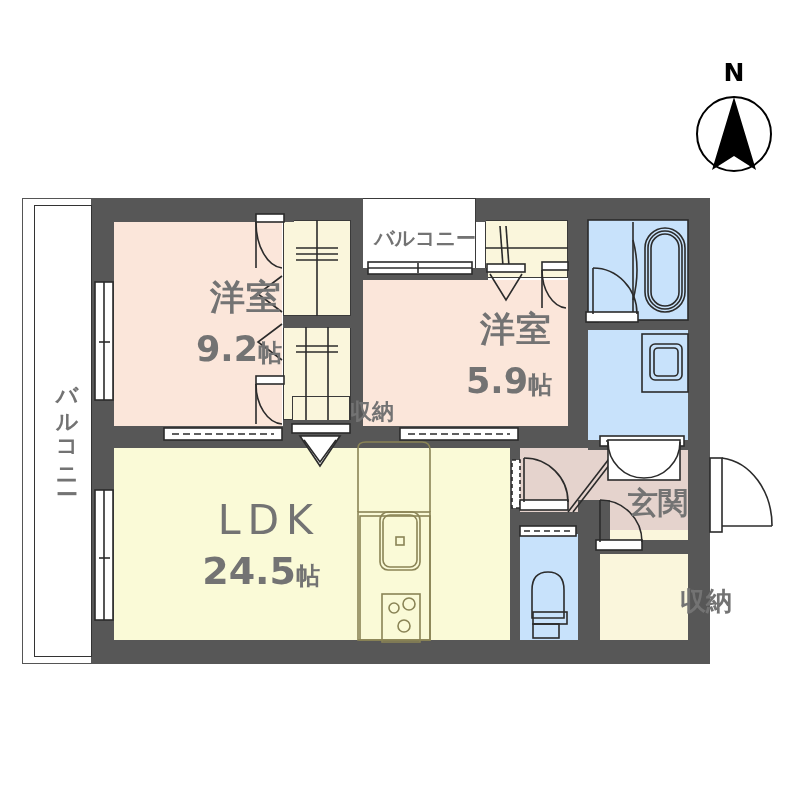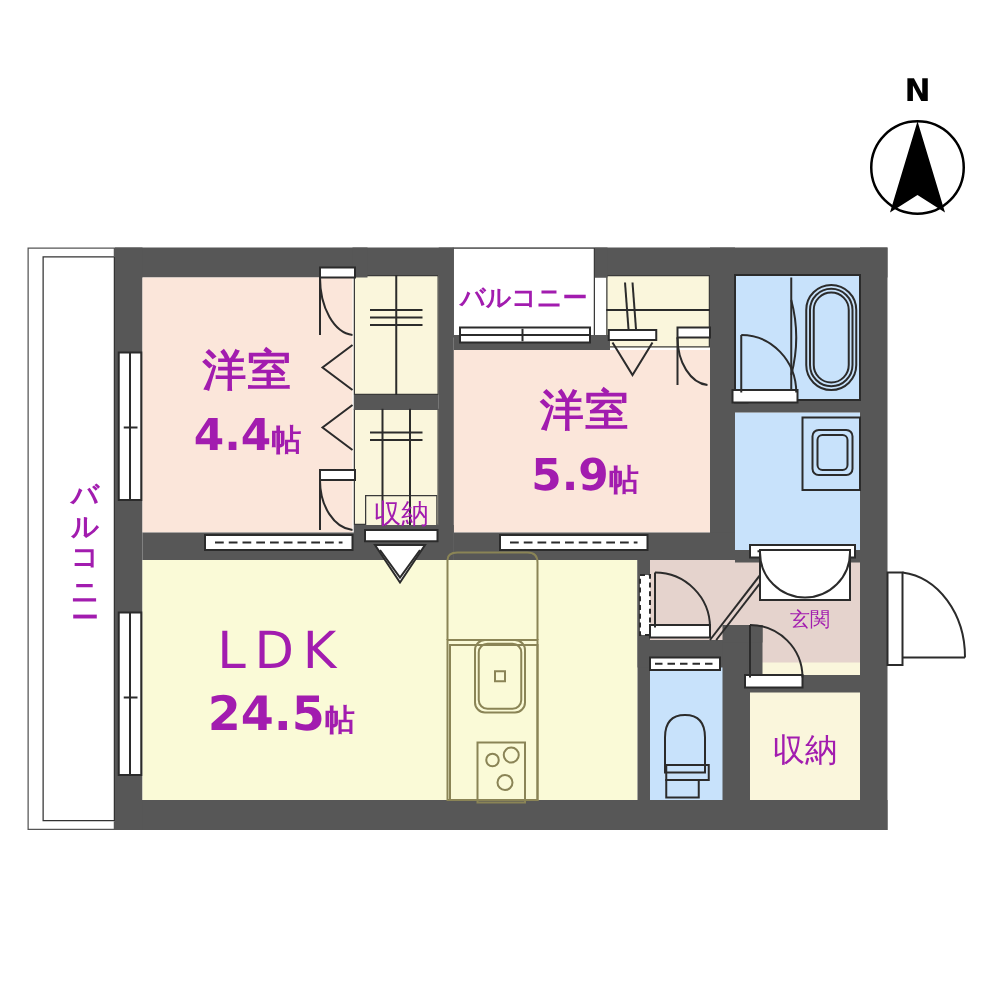--- a/index.html
+++ b/index.html
@@ -26,42 +26,42 @@
   .room-bath { background: #c8e2fb; }
   .room-ent  { background: #e5d3cd; }
   .room-clo  { background: #faf6dc; }
   .white     { background: #ffffff; }
 
   .outline   { border: 1px solid #3a3a3a; box-sizing: border-box; }
 
   
   .label {
     position: absolute;
-    color: #a21caf;
-    text-align: center;
+    color: #737373;
+    text-align: right;
     white-space: nowrap;
     line-height: 1;
     font-weight: 700;
   }
   .room-name   { font-size: 35px; letter-spacing: 1px; }
   .room-size   { font-size: 35px; letter-spacing: 0px; }
   .room-size .unit { font-size: 24px; }
   .ldk-name    { font-size: 41px; letter-spacing: 7px; font-weight: 400; }
   .ldk-size    { font-size: 38px; letter-spacing: 0px; font-weight: 700; }
   .ldk-size .unit { font-size: 24px; }
   .vert-label {
     writing-mode: vertical-rl;
     text-orientation: upright;
     font-size: 22px;
     letter-spacing: 3px;
     font-weight: 700;
   }
   .bal-top-label { font-size: 20px; font-weight: 700; letter-spacing: 0px; }
-  .ent-label { font-size: 16px; font-weight: 400; }
-  .clo-label { font-size: 22px; font-weight: 400; }
+  .ent-label { font-size: 30px; font-weight: 700; }
+  .clo-label { font-size: 22px; font-weight: 700; padding-left: 44px; }
 
   
   #compass-wrap { position: absolute; left: 688px; top: 58px; width: 92px; height: 116px; }
   .compass-n {
     position: absolute; left: 0; top: 0; width: 92px; text-align: center;
     font-size: 25px; font-weight: 700; color: #000;
   }
   
   #svg-overlay { position: absolute; left: 0; top: 0; width: 800px; height: 800px; }
 </style>
@@ -327,21 +327,21 @@
       </g>
 
       <g stroke="#8a8456">
         <rect x="360" y="516" width="70" height="124" fill="none"></rect>
       </g>
     </g>
   </svg>
 
   <div class="label room-name" style="left:114px; top:280px; width:168px;">洋室</div>
   <div class="label room-size" style="left:114px; top:332px; width:168px;">
-    <span>4.4</span><span class="unit">帖</span>
+    <span>9.2</span><span class="unit">帖</span>
   </div>
 
   <div class="label room-name" style="left:384px; top:312px; width:168px;">洋室</div>
   <div class="label room-size" style="left:384px; top:364px; width:168px;">
     <span>5.9</span><span class="unit">帖</span>
   </div>
 
   <div class="label ldk-name" style="left:130px; top:500px; width:190px;">LDK</div>
   <div class="label ldk-size" style="left:130px; top:552px; width:190px;">
     <span>24.5</span><span class="unit">帖</span>

